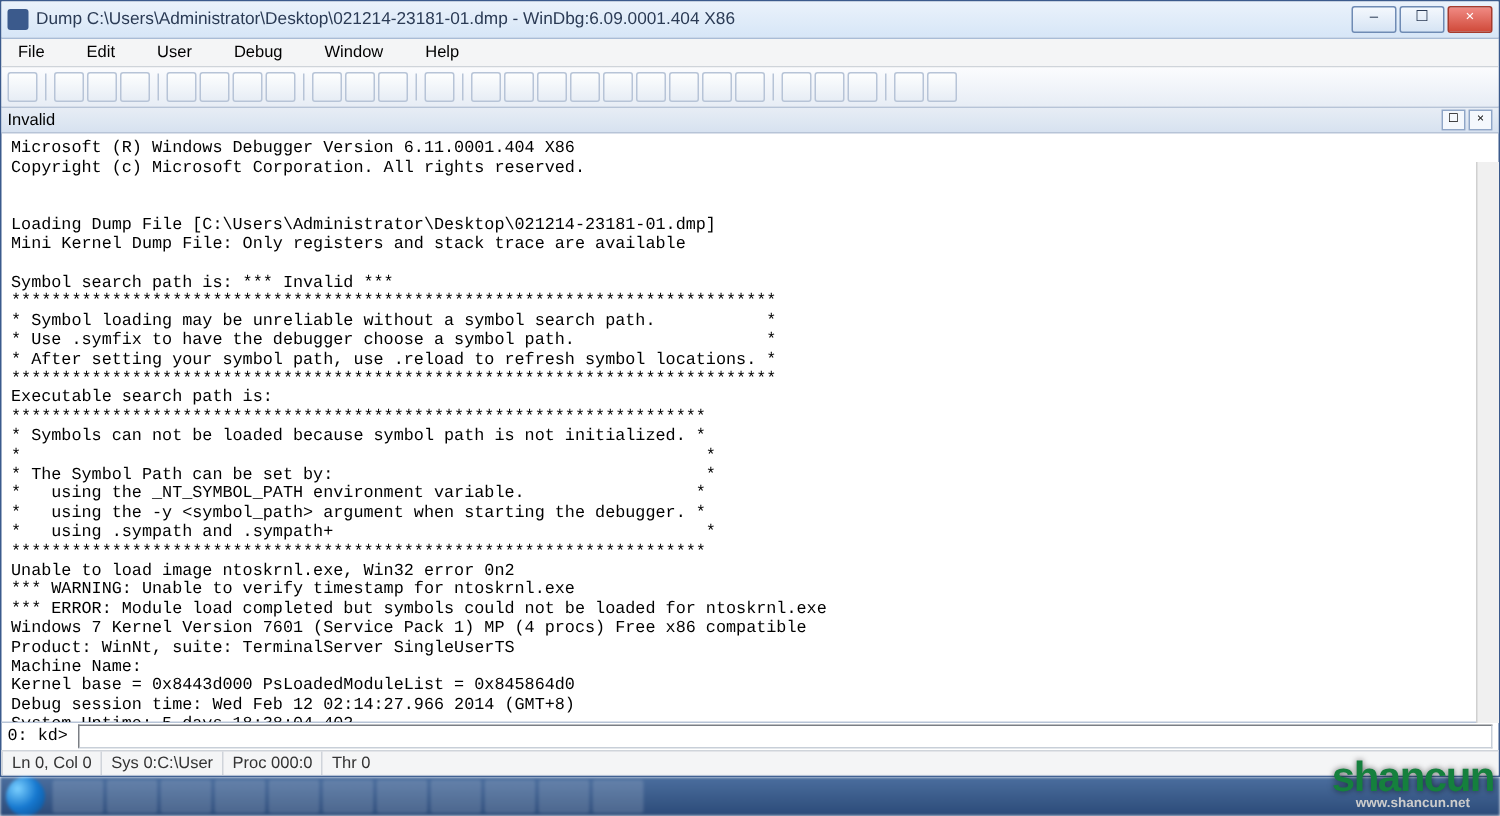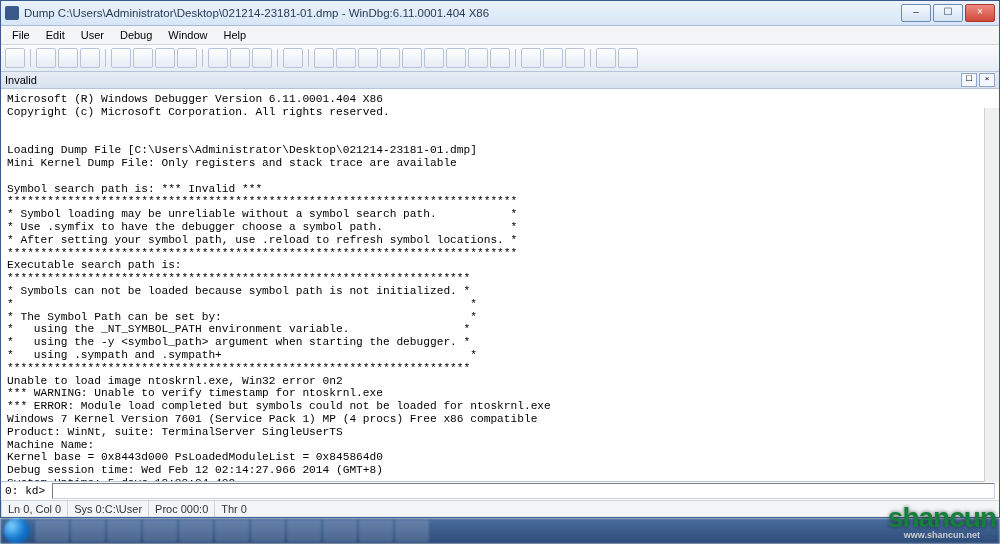--- a/index.html
+++ b/index.html
@@ -4,21 +4,21 @@
 <style>
   html,body{margin:0;padding:0;font-family:"Segoe UI",Tahoma,sans-serif;font-size:11px;color:#000;background:#fff;width:1000px;height:544px;overflow:hidden;position:relative}
   .window{position:absolute;left:0;top:0;right:0;bottom:26px;border:1px solid #3b5a8c;background:#fff;display:flex;flex-direction:column}
   .titlebar{height:24px;background:linear-gradient(#eaf2fb,#d7e6f7);display:flex;align-items:center;padding:0 4px;border-bottom:1px solid #a9bcd6}
   .titlebar .ticon{width:14px;height:14px;background:#3b5a8c;border-radius:2px;margin-right:5px}
   .titlebar .ttxt{flex:none;font-size:11.5px;color:#2b3b55}
   .titlebar .spacer{flex:1}
   .tbtns{display:flex;gap:2px}
   .tbtn{width:28px;height:16px;border:1px solid #6f8bb4;border-radius:2px;background:linear-gradient(#f4f8fd,#d6e4f4);text-align:center;font-size:10px;line-height:14px;color:#2b3b55}
   .tbtn.close{background:linear-gradient(#f08a83,#d04a3a);color:#fff;border-color:#a63a2c}
-  .menubar{height:18px;background:#f4f5f6;border-bottom:1px solid #cfd4da;display:flex;align-items:center;padding:0 4px;gap:2px}
+  .menubar{height:18px;background:#f4f5f6;border-bottom:1px solid #cfd4da;display:flex;align-items:center;padding:0 4px;gap:14px}
   .menuitem{padding:1px 7px}
   .toolbar{height:26px;background:linear-gradient(#fbfcfe,#e7edf5);border-bottom:1px solid #b7c4d7;display:flex;align-items:center;padding:0 4px;gap:2px}
   .sep{width:1px;height:18px;background:#b7c4d7;margin:0 3px}
   .tool{width:18px;height:18px;border:1px solid #b7c4d7;border-radius:2px;background:linear-gradient(#fdfefe,#e7edf5)}
   .cmdhdr{height:16px;background:linear-gradient(#e7edf5,#d7e2f0);border-bottom:1px solid #b7c4d7;display:flex;align-items:center;padding:0 4px}
   .cmdhdr .sp{flex:1}
   .cmdhdr .wbtn{width:14px;height:12px;border:1px solid #8fa6c7;background:#f4f8fd;margin-left:2px;font-size:8px;line-height:10px;text-align:center}
   .output{flex:1;overflow:auto;padding:4px 6px;font-family:"Courier New",monospace;font-size:11.2px;line-height:12.8px;white-space:pre;color:#000}
   .inputbar{height:18px;border-top:1px solid #b7c4d7;display:flex;align-items:center;padding:0 4px;font-family:"Courier New",monospace;font-size:11.2px}
   .inputbar input{flex:1;border:1px inset #c8cfd8;height:14px;font-family:inherit;font-size:inherit;padding:0 3px}
@@ -31,21 +31,21 @@
   .watermark .sc{font-size:28px;color:#15803d;text-shadow:0 0 4px rgba(0,0,0,.6);letter-spacing:-1px}
   .watermark .sub{font-size:9px;color:#ccc;text-align:center;margin-top:-4px}
   .sb-vert{position:absolute;right:1px;top:108px;bottom:62px;width:14px;background:#f0f0f0;border-left:1px solid #d0d0d0}
 </style>
 </head>
 <body>
 
 <div class="window">
   <div class="titlebar">
     <div class="ticon"></div>
-    <div class="ttxt">Dump C:\Users\Administrator\Desktop\021214-23181-01.dmp - WinDbg:6.11.0001.404 X86</div>
+    <div class="ttxt">Dump C:\Users\Administrator\Desktop\021214-23181-01.dmp - WinDbg:6.09.0001.404 X86</div>
     <div class="spacer"></div>
     <div class="tbtns">
       <div class="tbtn">–</div>
       <div class="tbtn">☐</div>
       <div class="tbtn close">×</div>
     </div>
   </div>
 
   <div class="menubar">
     <div class="menuitem">File</div>

